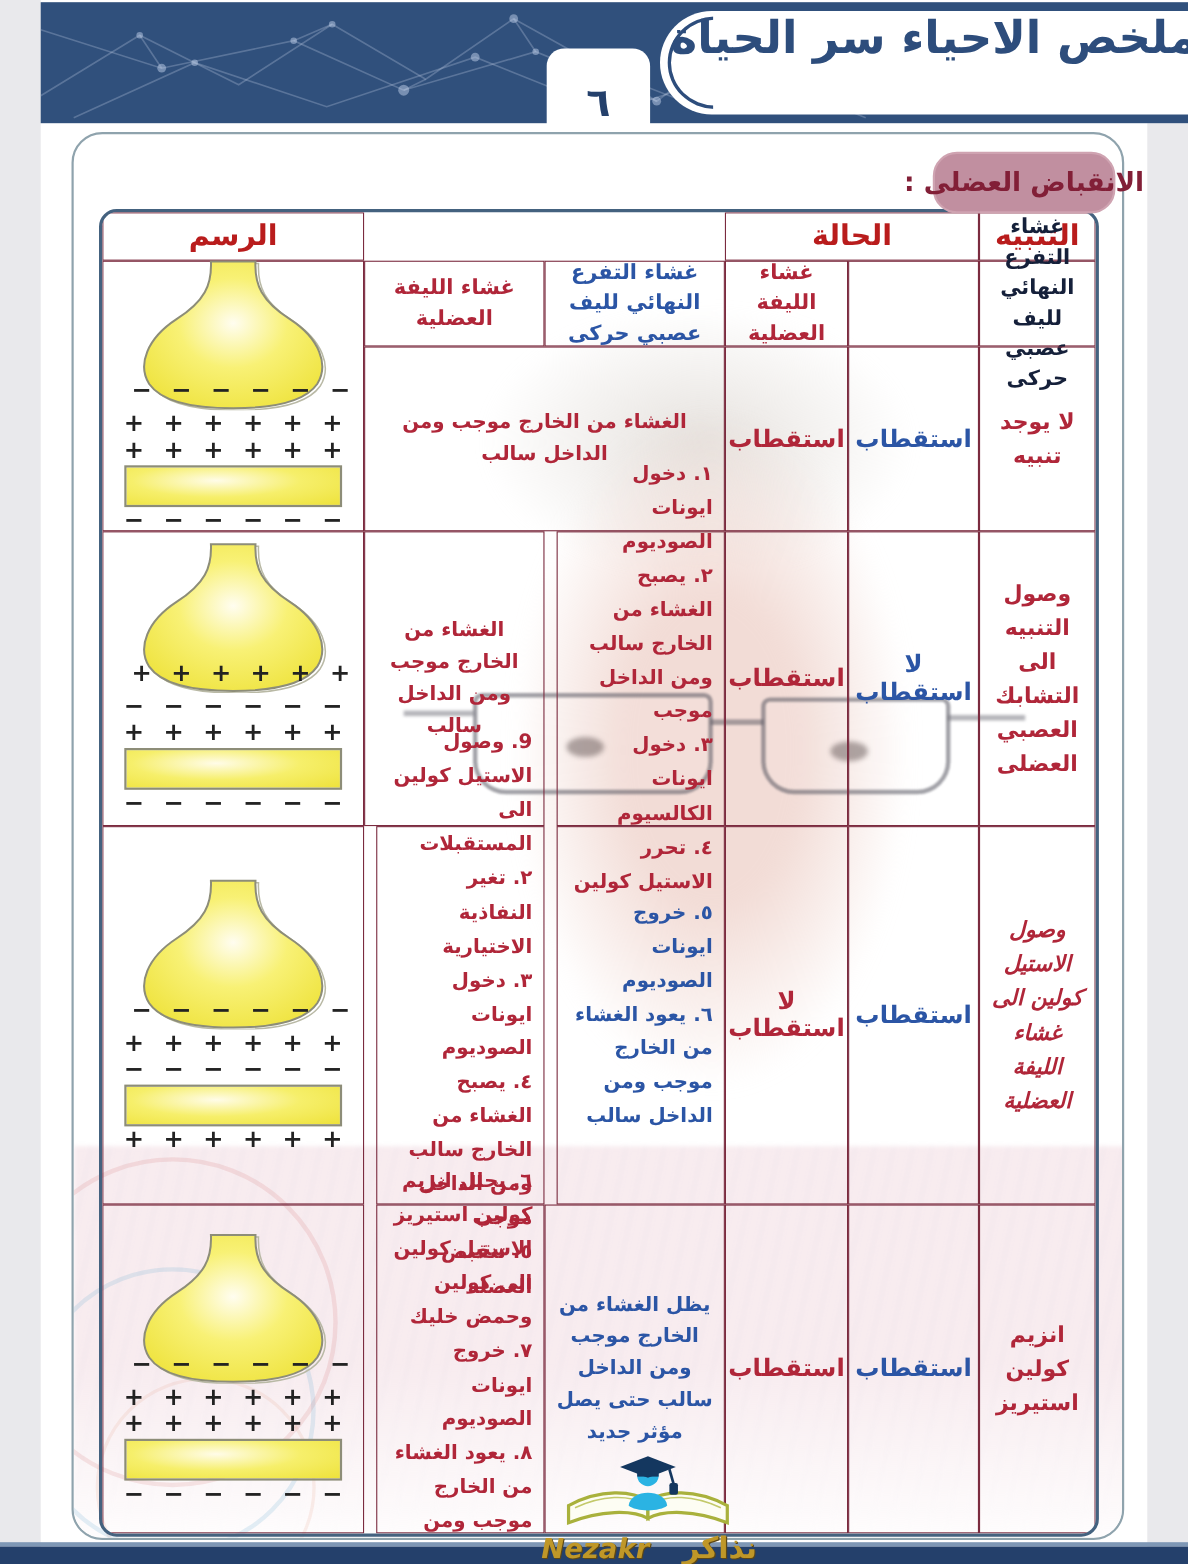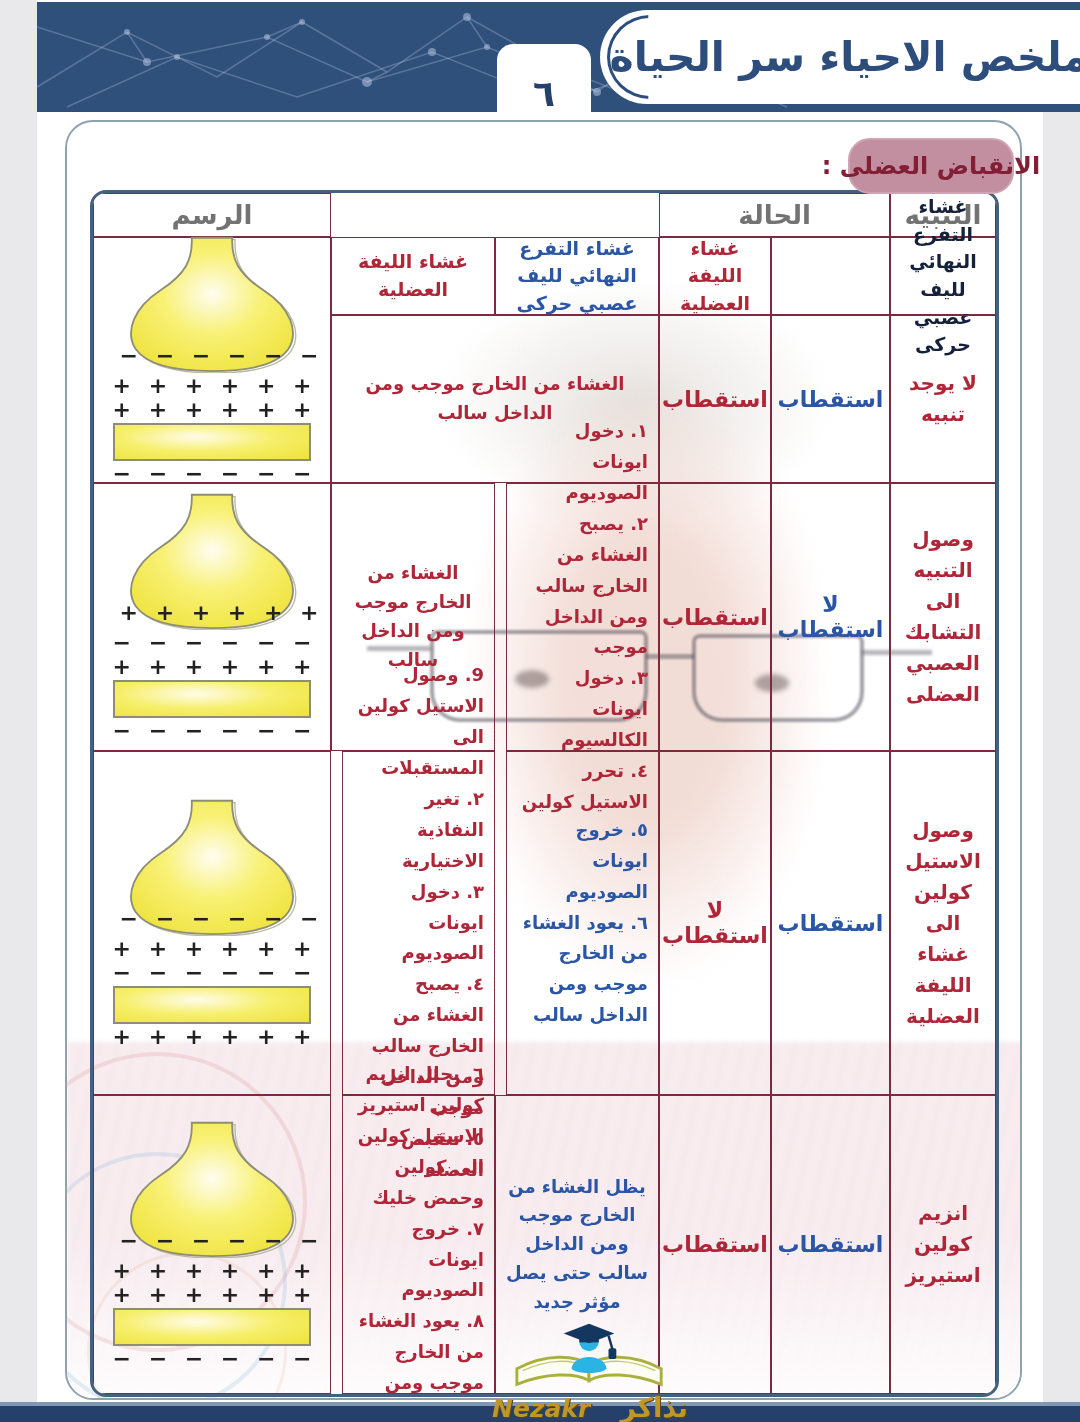--- a/index.html
+++ b/index.html
@@ -7,21 +7,21 @@
   .page{
     position:relative;width:1080px;height:1422px;overflow:hidden;background:#ffffff;
     font-family:"DejaVu Sans",sans-serif;font-weight:700;
   }
   
   .strip-left{position:absolute;left:0;top:0;width:37px;height:1422px;background:#e9e9ec;}
   .strip-right{position:absolute;left:1043px;top:112px;width:37px;height:1294px;background:#e9e9ec;}
   .header-band{position:absolute;left:37px;top:2px;width:1043px;height:110px;background:#30507c;overflow:hidden;}
   .title-pill{
     position:absolute;left:600px;top:10px;width:480px;height:94px;background:#ffffff;
-    border-radius:52px 0 0 52px;display:flex;align-items:center;justify-content:center;
+    border-radius:52px 0 0 52px;display:flex;align-items:flex-start;justify-content:center;
   }
   .title-arc{position:absolute;left:7px;top:5px;width:86px;height:84px;border:3px solid #2d4d7c;
     border-radius:50%;clip-path:inset(-4px 52% -4px -4px);}
   .page-title{direction:rtl;font-size:41px;color:#2d4d7c;letter-spacing:0;padding-left:18px;white-space:nowrap;}
   .num-tab{
     position:absolute;left:497px;top:44px;width:94px;height:70px;background:#ffffff;
     border-radius:16px 16px 0 0;display:flex;align-items:flex-end;justify-content:center;
   }
   .num-tab span{font-size:36px;color:#24406b;line-height:1.15;}
   .bar-light{position:absolute;left:0;top:1402px;width:1080px;height:4px;background:#7e97b5;}
@@ -68,21 +68,21 @@
   .tbl{
     position:absolute;left:23px;top:68px;width:909px;height:1207px;direction:rtl;
     display:grid;border:3px solid #44627f;border-radius:16px;overflow:hidden;background:transparent;
     grid-template-columns:106px 119px 112px 164px 164px 238px;
     grid-template-rows:44px 78px 168px 268px 344px 299px;
   }
   .cell{
     border:1px solid #7b2b3f;display:flex;align-items:center;justify-content:center;
     text-align:center;direction:rtl;padding:4px 6px;background:transparent;
   }
-  .hdr{font-size:26px;color:#737373;}
+  .hdr{font-size:26px;color:#b91c1c;}
   .red{color:#b02639;}
   .blue{color:#2b55a5;}
   .dark{color:#15203a;}
   .sub{font-size:19px;line-height:1.45;}
   .state{font-size:22px;}
   .stim{font-size:20px;line-height:1.55;}
   .expl{font-size:18px;line-height:1.6;}
   .list{white-space:pre-line;font-size:18px;line-height:1.72;text-align:right;padding:8px 10px;align-items:center;margin-left:11px;}
   
   .c-h-stim{grid-column:1;grid-row:1;}
@@ -92,21 +92,21 @@
   .c-sh-stim{grid-column:1;grid-row:2;}
   .c-sh-sn{grid-column:2;grid-row:2;}
   .c-sh-sm{grid-column:3;grid-row:2;}
   .c-sh-en{grid-column:4;grid-row:2;}
   .c-sh-em{grid-column:5;grid-row:2;}
   .c-d1{grid-column:6;grid-row:2 / span 2;}
   .c-r1-stim{grid-column:1;grid-row:3;} .c-r1-sn{grid-column:2;grid-row:3;} .c-r1-sm{grid-column:3;grid-row:3;}
   .c-r1-expl{grid-column:4 / span 2;grid-row:3;}
   .c-r2-stim{grid-column:1;grid-row:4;} .c-r2-sn{grid-column:2;grid-row:4;} .c-r2-sm{grid-column:3;grid-row:4;}
   .c-r2-en{grid-column:4;grid-row:4;} .c-r2-em{grid-column:5;grid-row:4;} .c-d2{grid-column:6;grid-row:4;}
-  .c-r3-stim{grid-column:1;grid-row:5;} .c-r3-sn{grid-column:2;grid-row:5;} .c-r3-sm{grid-column:3;grid-row:5;}
+  .c-r3-stim{grid-column:1;grid-row:5;font-style:italic;} .c-r3-sn{grid-column:2;grid-row:5;} .c-r3-sm{grid-column:3;grid-row:5;}
   .c-r3-en{grid-column:4;grid-row:5;} .c-r3-em{grid-column:5;grid-row:5;} .c-d3{grid-column:6;grid-row:5;}
   .c-r4-stim{grid-column:1;grid-row:6;text-align:center;} .c-r4-sn{grid-column:2;grid-row:6;} .c-r4-sm{grid-column:3;grid-row:6;}
   .c-r4-en{grid-column:4;grid-row:6;} .c-r4-em{grid-column:5;grid-row:6;} .c-d4{grid-column:6;grid-row:6;}
 
   
   .draw{display:flex;flex-direction:column;align-items:center;gap:2px;direction:ltr;}
   .bulb-wrap{position:relative;width:190px;height:138px;}
   .bulb-signs{position:absolute;left:0;right:0;bottom:6px;}
   .srow{width:204px;text-align:center;font-size:22px;font-weight:700;color:#222222;
     word-spacing:10px;line-height:1;font-family:"DejaVu Sans",sans-serif;}

